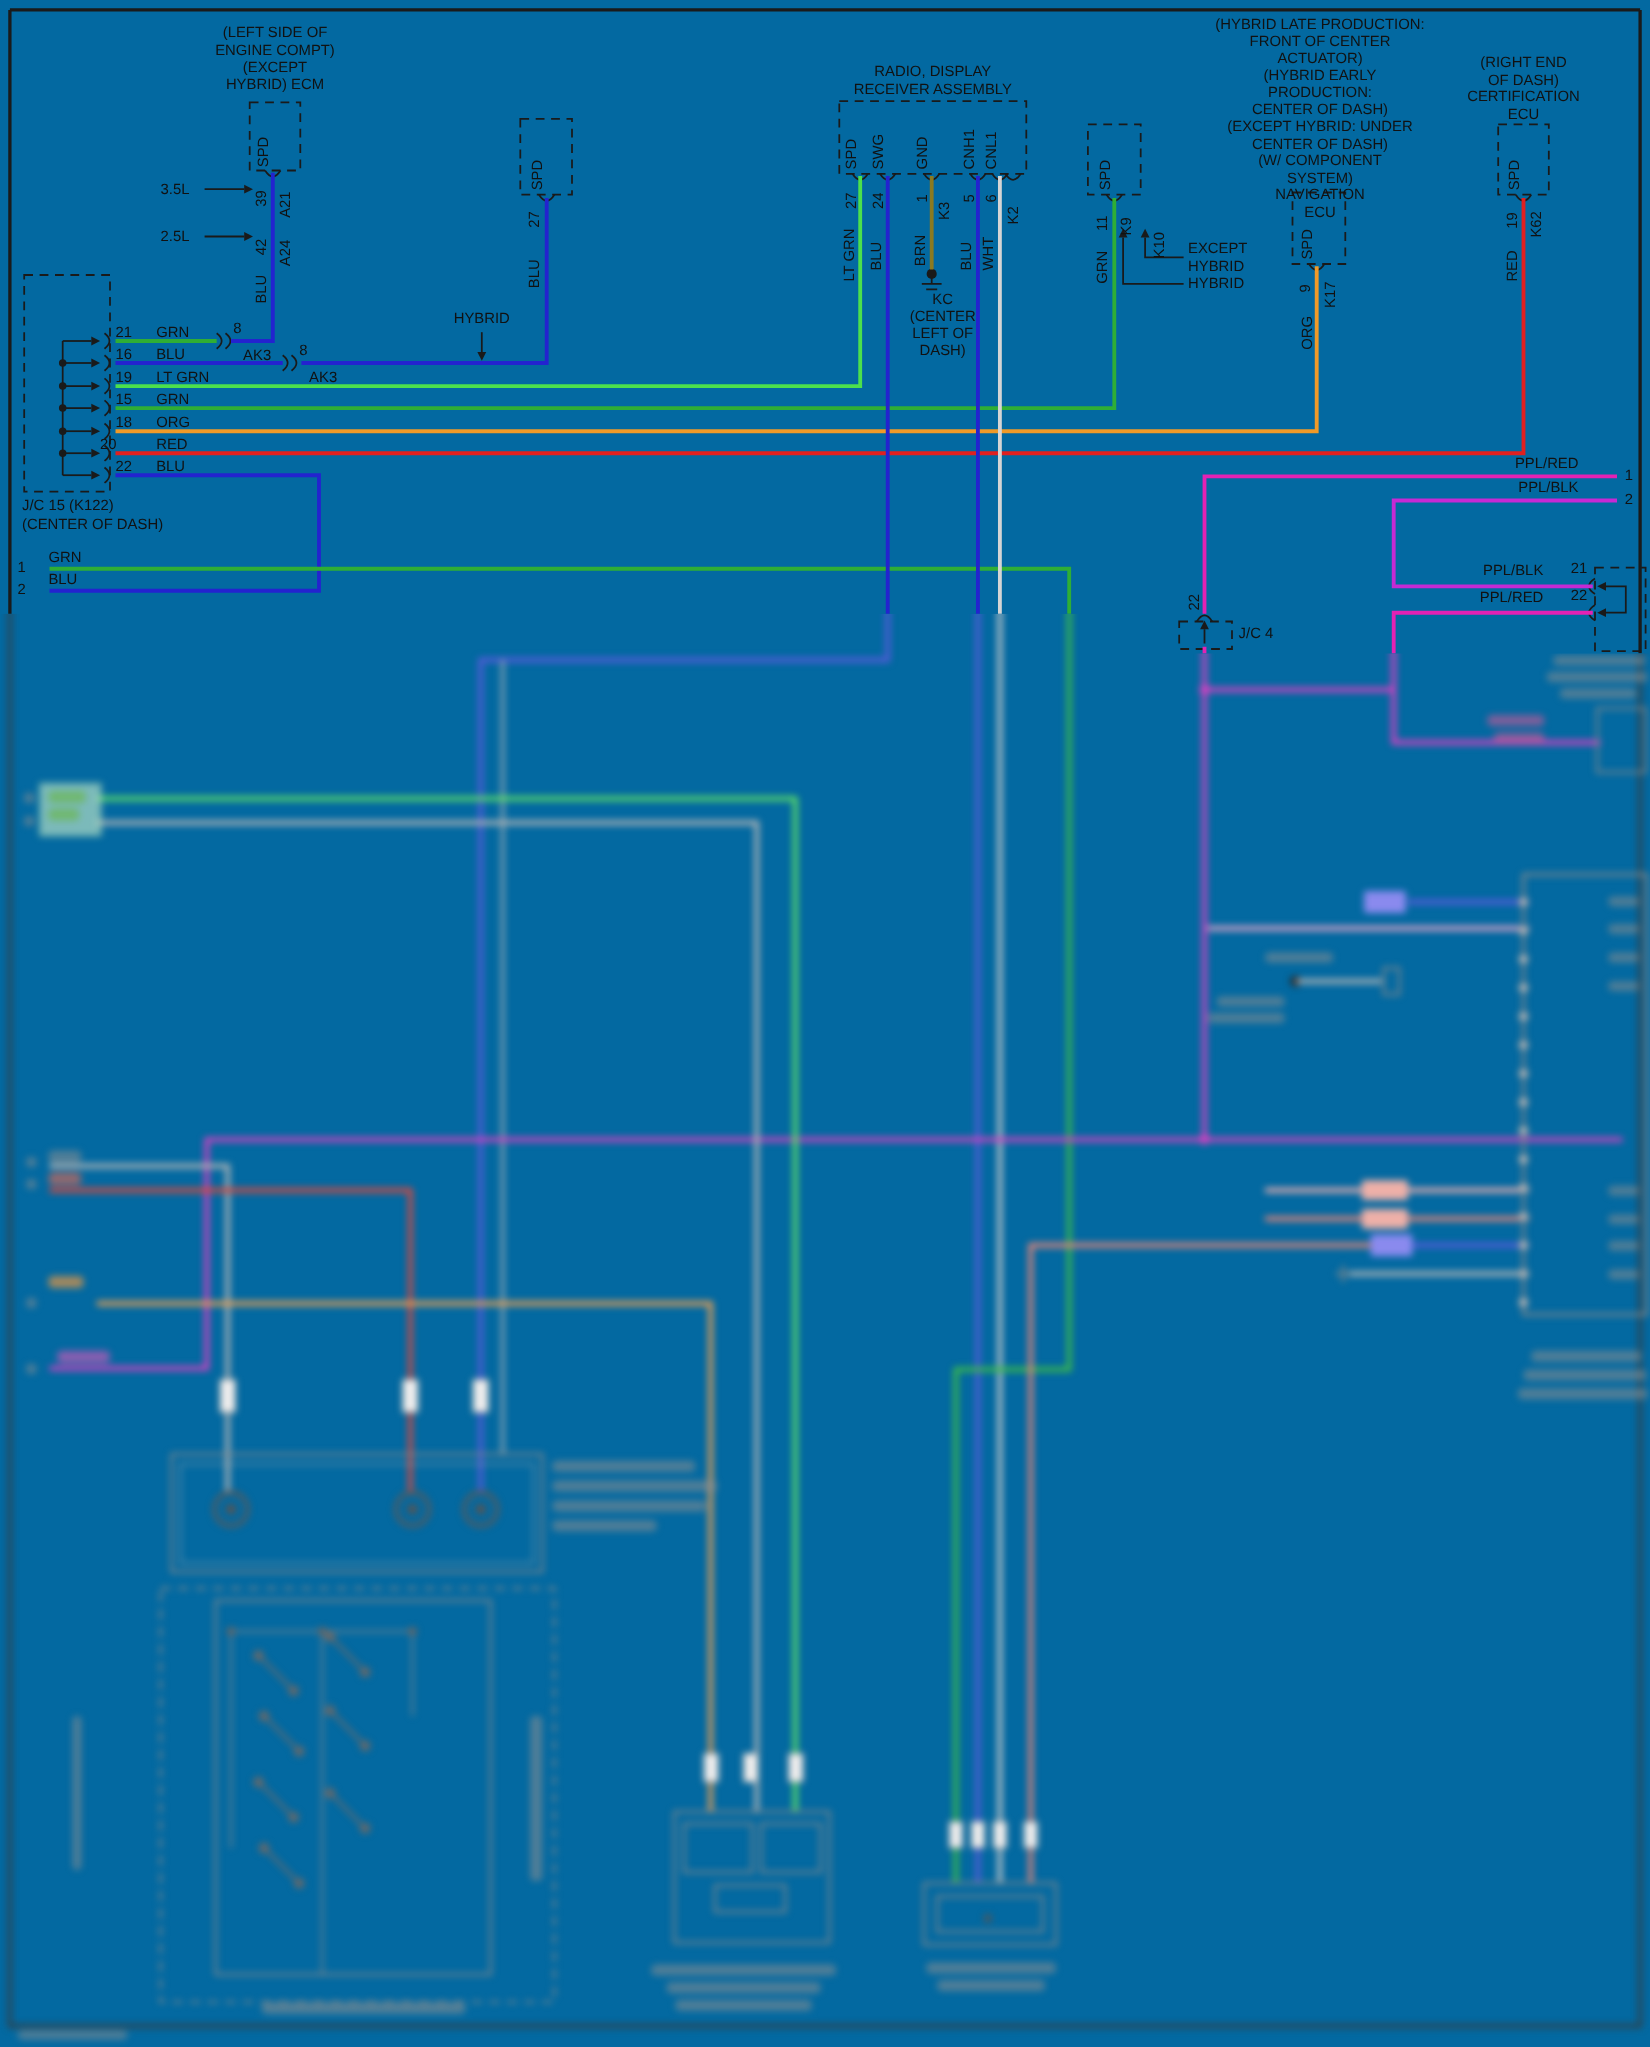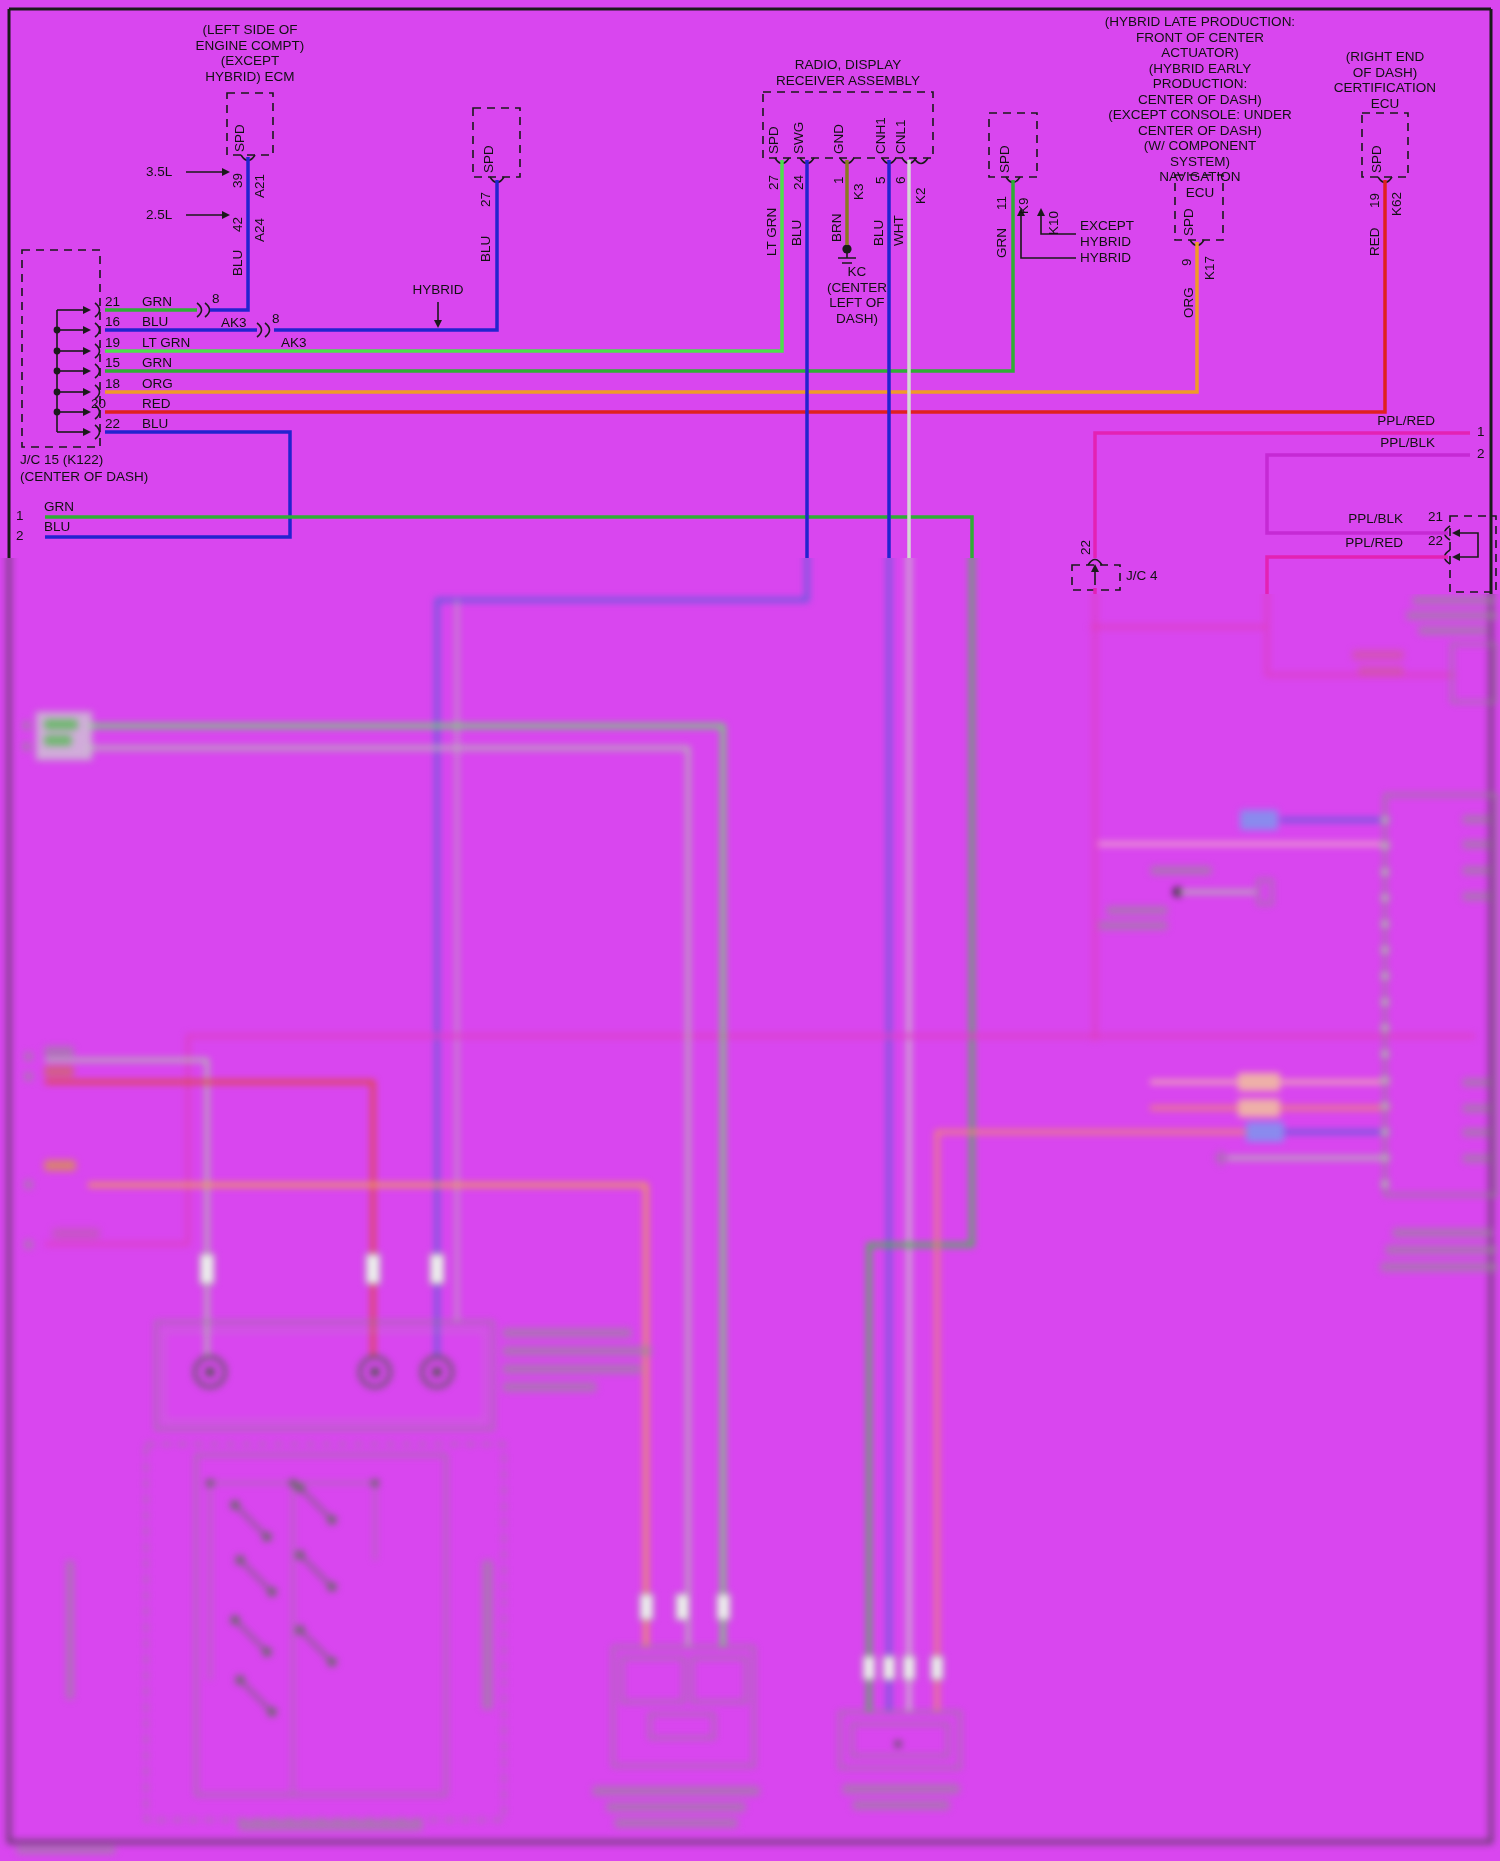--- a/index.html
+++ b/index.html
@@ -1,16 +1,16 @@
 <!DOCTYPE html>
 <html><head>
 <meta charset="utf-8">
 <style>
   html,body{margin:0;padding:0;background:#ffffff;}
-  #stage{position:relative;width:1500px;height:1861px;background:#d946ef;overflow:hidden;
+  #stage{position:relative;width:1500px;height:1861px;background:#0369a1;overflow:hidden;
          font-family:"Liberation Sans",sans-serif;}
   .layer{position:absolute;left:0;top:0;width:1500px;height:1861px;}
   .sharpclip{clip-path:polygon(0 0,1500px 0,1500px 594px,1040px 594px,1040px 558px,0 558px);}
   .blurclip{clip-path:polygon(0 558px,1040px 558px,1040px 594px,1500px 594px,1500px 1861px,0 1861px);
             filter:blur(3.6px);}
   
   .w{fill:none;stroke-width:3.5px;}
   .blu{stroke:#2323cf}.grn{stroke:#2fae35}.ltg{stroke:#4ce04c}.org{stroke:#f09a28}
   .red{stroke:#e02020}.brn{stroke:#8a7a20}.wht{stroke:#d5d5d5}.pr{stroke:#e322b4}.pb{stroke:#c52ad4}
   
@@ -422,21 +422,21 @@
   <div class="l v" style="left:994px;top:258px">GRN</div>
   <div class="l" style="left:1080px;top:218px">EXCEPT</div>
   <div class="l" style="left:1080px;top:234px">HYBRID</div>
   <div class="l" style="left:1080px;top:250px">HYBRID</div>
 
   <div class="l tc" style="left:1100px;top:14px;width:200px">
     <div>(HYBRID LATE PRODUCTION:</div>
       <div>FRONT OF CENTER ACTUATOR)</div>
       <div>(HYBRID EARLY PRODUCTION:</div>
     <div>CENTER OF DASH)</div>
-      <div>(EXCEPT CONSOLE: UNDER</div>
+      <div>(EXCEPT HYBRID: UNDER</div>
       <div>CENTER OF DASH)</div>
     <div>(W/ COMPONENT</div>
       <div>SYSTEM)</div>
       <div>NAVIGATION</div>
     <div>ECU</div>
   </div>
   <div class="l v" style="left:1181px;top:236px">SPD</div>
   <div class="l v" style="left:1179px;top:266px">9</div>
   <div class="l v" style="left:1202px;top:280px">K17</div>
   <div class="l v" style="left:1181px;top:318px">ORG</div>

